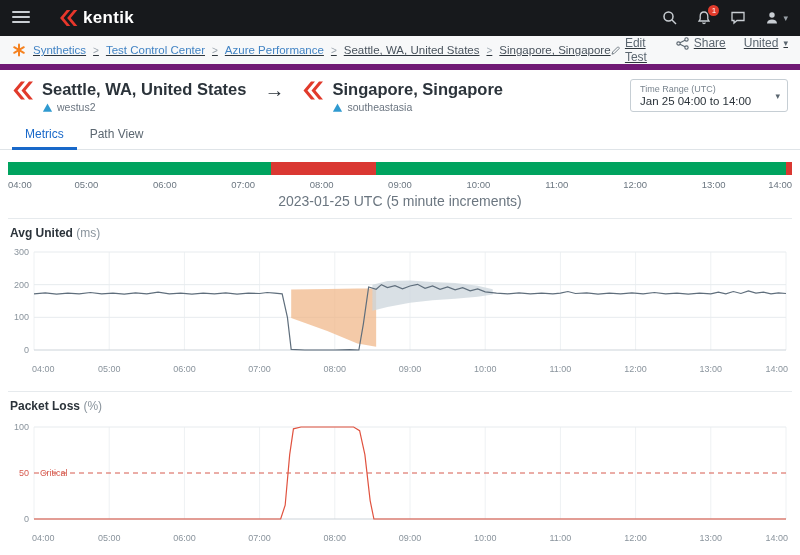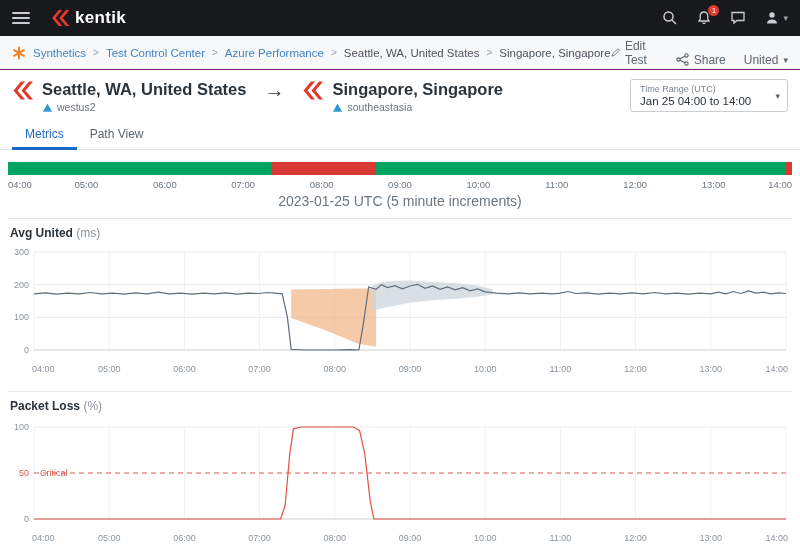--- a/index.html
+++ b/index.html
@@ -3,39 +3,39 @@
 <meta charset="utf-8">
 <style>
   * { margin:0; padding:0; box-sizing:border-box; }
   html,body { width:800px; height:555px; overflow:hidden; background:#fff;
     font-family:"Liberation Sans", sans-serif; color:#2e363d; }
   svg text { font-family:"Liberation Sans", sans-serif; }
 
   
   .topbar { height:36px; background:#17191c; display:flex; align-items:center;
     justify-content:space-between; padding:0 12px; }
-  .topbar-left { display:flex; align-items:center; gap:20px; }
+  .topbar-left { display:flex; gap:28px; }
   .hamburger { width:18px; cursor:pointer; }
   .hamburger span { display:block; height:2px; background:#c9ced3; margin:3px 0; border-radius:1px; }
   .logo { display:flex; align-items:center; gap:4px; cursor:pointer; }
   .logo-text { color:#fff; font-weight:bold; font-size:17px; letter-spacing:.3px; }
   .topbar-right { display:flex; align-items:center; gap:18px; }
   .tb-icon { position:relative; display:flex; align-items:center; cursor:pointer; }
   .badge { position:absolute; top:-5px; right:-7px; background:#e23b2c; color:#fff;
     font-size:8px; line-height:11px; min-width:11px; text-align:center; border-radius:6px; padding:0 2px; }
   .tb-caret { color:#9aa1a8; font-size:9px; margin-left:3px; }
 
   
-  .bc-bar { height:34px; background:#f7f8f9; border-bottom:1px solid #701a75;
-    display:flex; align-items:center; justify-content:space-between; padding:0 12px; }
+  .bc-bar { height:34px; background:#f7f8f9; border-bottom:6px solid #701a75;
+    display:flex; align-items:center; justify-content:space-between; padding:0 12px;text-decoration:underline; }
   .bc-left { display:flex; align-items:center; gap:7px; font-size:11.5px; }
   .crumb { color:#4a545e; white-space:nowrap; }
   .crumb.link { color:#4183c4; cursor:pointer; }
   .crumb-sep { color:#9aa4ad; font-size:10px; }
-  .bc-actions { display:flex; align-items:flex-end; gap:18px; font-size:12px; color:#5b6670; }
+  .bc-actions { display:flex; align-items:flex-start; gap:18px; font-size:12px; color:#5b6670; }
   .bc-btn { display:flex; align-items:center; gap:5px; cursor:pointer; }
   .caret { font-size:9px; color:#5b6670; }
 
   
   .title-row { display:flex; align-items:flex-start; padding:9px 12px 7px 12px; }
   .endpoint { display:flex; align-items:flex-start; gap:8px; }
   .ep-text { display:flex; flex-direction:column; }
   .ep-name { font-size:16.5px; font-weight:bold; color:#2b333a; line-height:20px; }
   .ep-sub { display:flex; align-items:center; gap:4px; margin-top:2px; }
   .ep-region { font-size:10.5px; color:#6b7580; }

